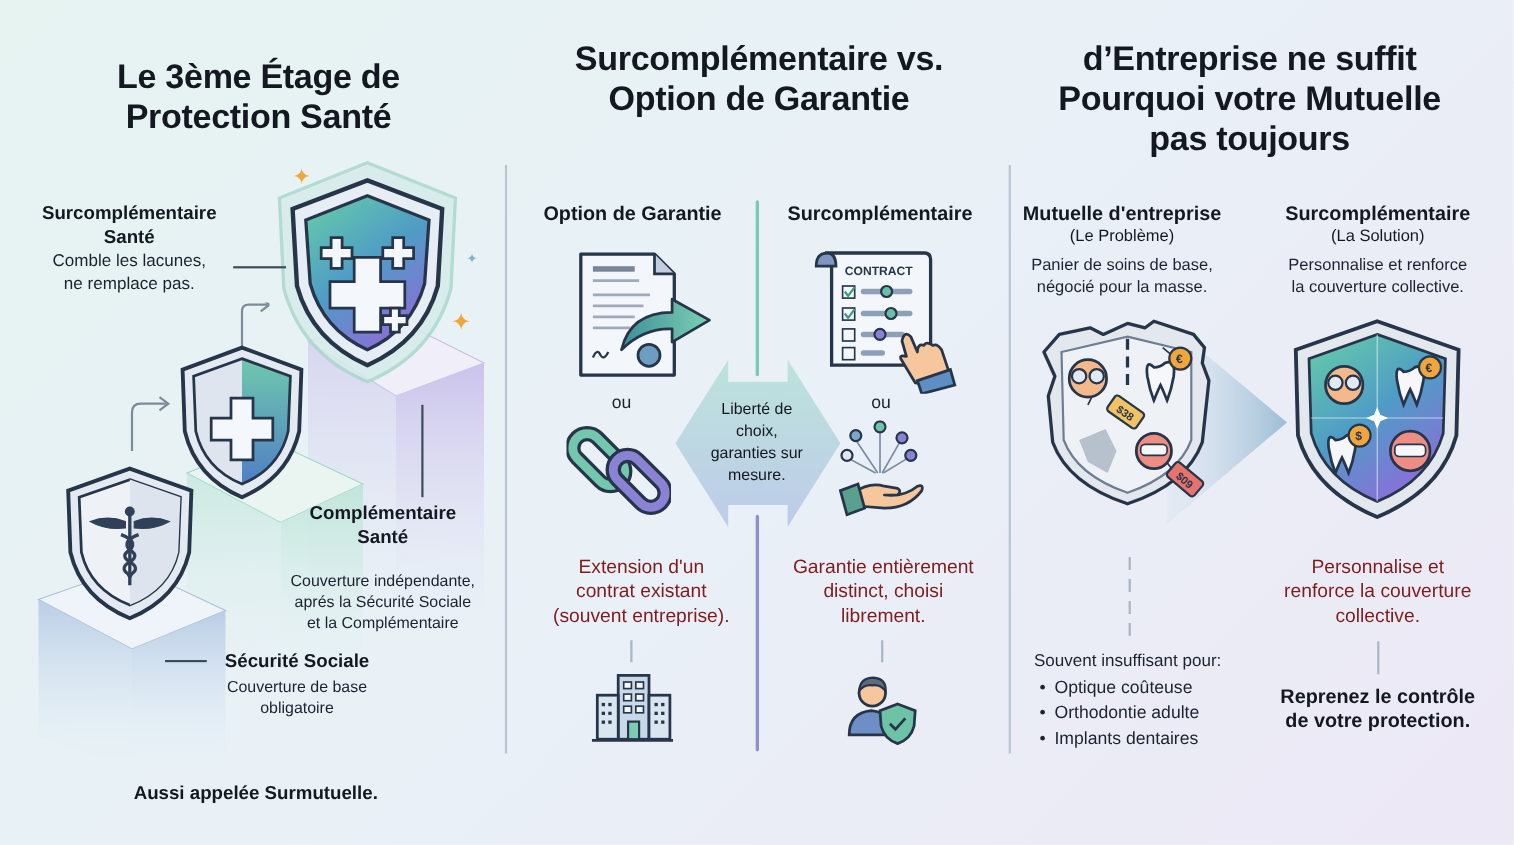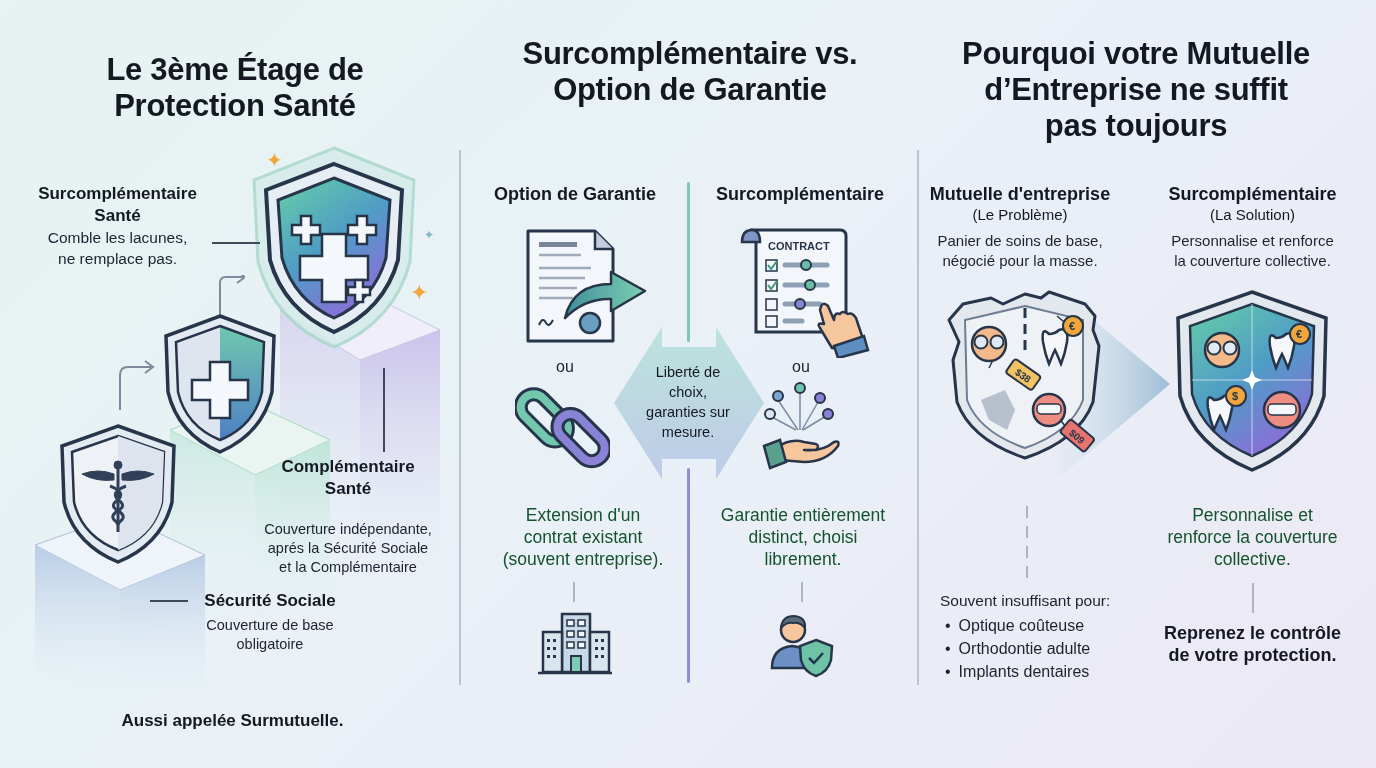--- a/index.html
+++ b/index.html
@@ -7,21 +7,21 @@
   body{
     font-family:"Liberation Sans",sans-serif;color:#141820;
     background:linear-gradient(135deg,#e6f3f1 0%,#e9f1f7 45%,#ece8f5 100%);
     position:relative;
   }
   .abs{position:absolute}
   .title{font-weight:700;font-size:31px;line-height:36px;text-align:center;letter-spacing:-0.3px}
   .h3{font-weight:700;font-size:18px;line-height:22px;text-align:center}
   .sub{font-weight:400;font-size:15px;line-height:20px;text-align:center}
   .body{font-size:16px;line-height:21px;text-align:center;color:#1c2230}
-  .body-lg{font-size:17.5px;line-height:22px;text-align:center;color:#14532d}
+  .body-lg{font-size:17.5px;line-height:22px;text-align:center;color:#7f1d1d}
   .vsep{position:absolute;width:1.5px;background:#b9c6d2}
   .line{position:absolute;background:#3d4a5a}
   .dash{position:absolute;width:2px;background:repeating-linear-gradient(to bottom,#a8b4c6 0 12px,transparent 12px 20px)}
   ul.list{list-style:none}
   ul.list li{font-size:16px;line-height:23px;color:#1c2230}
   ul.list li::before{content:"\2022";margin-right:8px}
   svg{display:block}
 </style>
 </head>
 <body>
@@ -297,22 +297,22 @@
     <path d="M13 18 Q14 6 26 6 Q38 7 37 18 Q32 12 25 13 Q18 12 13 18Z" fill="#5c6b7e" stroke="#26354a" stroke-width="2"></path>
     <path d="M48 30 L64 36 L63 50 Q60 62 48 66 Q36 62 33 50 L32 36 Z" fill="#6ec2a6" stroke="#26354a" stroke-width="2.5"></path>
     <path d="M41 48 l5 5 l9 -10" stroke="#26354a" stroke-width="2.5" fill="none"></path>
   </svg>
 </section>
 
 <div class="vsep" style="left:917px;top:150px;height:535px"></div>
 
 <section>
   <div class="abs title" style="left:930px;top:36px;width:412px">
+    <div>d’Entreprise ne suffit</div>
     <div>Pourquoi votre Mutuelle</div>
-    <div>d’Entreprise ne suffit</div>
     <div>pas toujours</div>
   </div>
 
   <div class="abs" style="left:925px;top:183px;width:190px">
     <div class="h3">Mutuelle d'entreprise</div>
     <div class="sub">(Le Problème)</div>
     <div class="body" style="font-size:15px;line-height:20px;margin-top:6px">Panier de soins de base,</div>
     <div class="body" style="font-size:15px;line-height:20px">négocié pour la masse.</div>
   </div>
 

